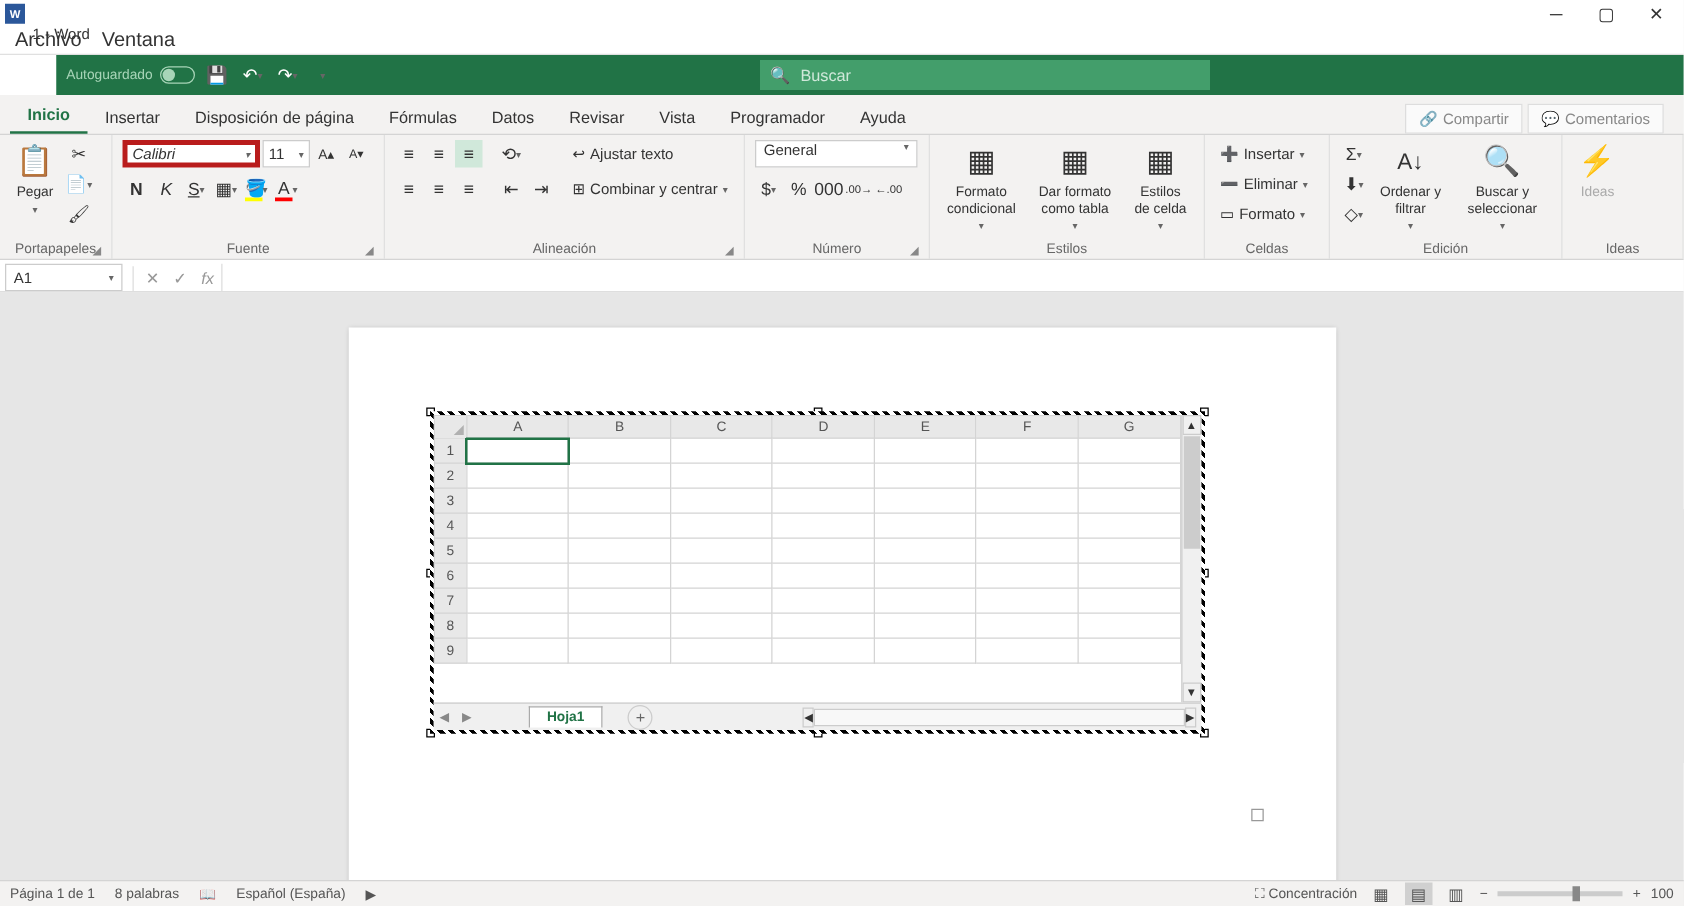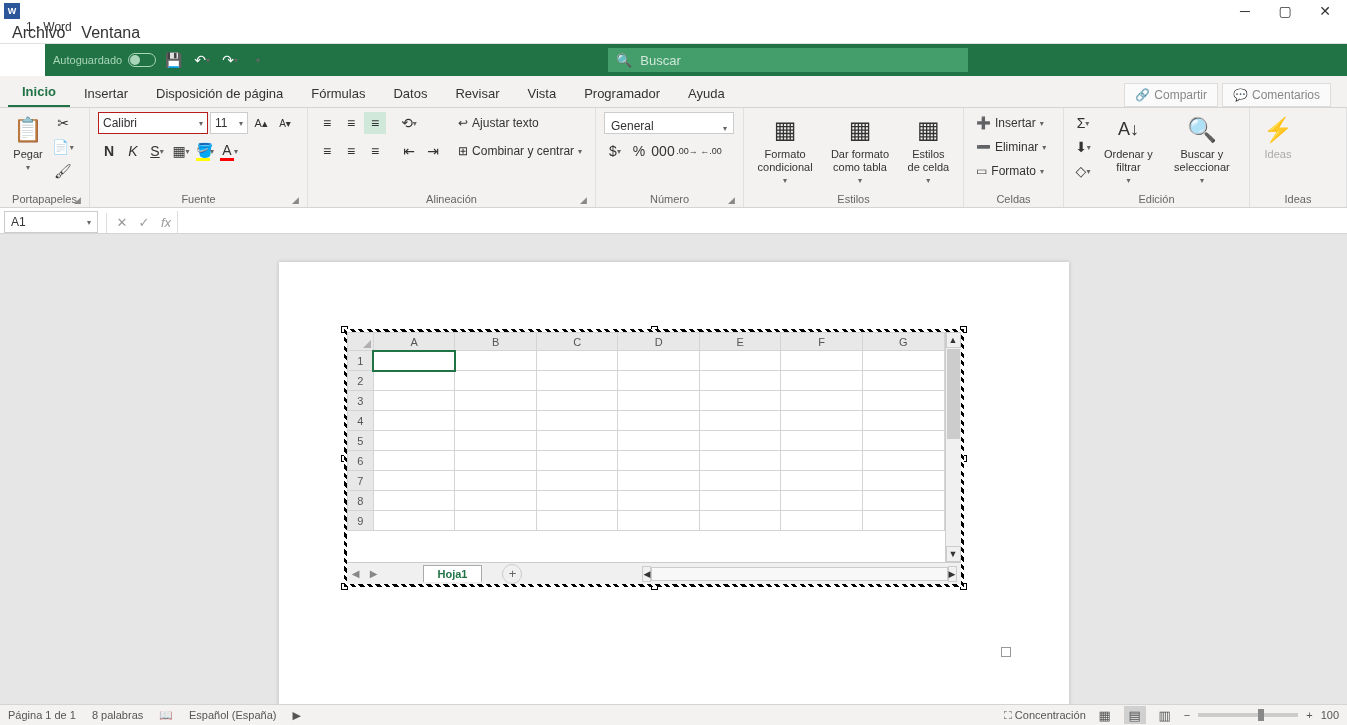--- a/index.html
+++ b/index.html
@@ -35,24 +35,24 @@
 .ribbon { height: 100px; background: #f3f2f1; display: flex; border-bottom: 1px solid #d4d4d4; }
 .group { border-right: 1px solid #e0e0e0; padding: 4px 8px 0 8px; display: flex; flex-direction: column; justify-content: space-between; }
 .group-body { display: flex; gap: 4px; align-items: flex-start; flex: 1; }
 .group-label { text-align: center; font-size: 11px; color: #666; padding: 2px 0; position: relative; }
 .group-label .launcher { position: absolute; right: 0; bottom: 2px; font-size: 9px; color: #888; }
 .big-btn { display: flex; flex-direction: column; align-items: center; gap: 2px; padding: 2px 4px; font-size: 11px; text-align: center; line-height: 1.2; }
 .big-icon { width: 32px; height: 32px; display: flex; align-items: center; justify-content: center; font-size: 24px; }
 .small-col { display: flex; flex-direction: column; gap: 2px; }
 .small-btn { width: 22px; height: 22px; display: flex; align-items: center; justify-content: center; font-size: 14px; }
 .row { display: flex; gap: 2px; align-items: center; }
-.font-name { width: 110px; height: 22px; border: 1px solid #b91c1c; background: #fff; font-size: 12px; padding: 0 4px; display: flex; align-items: center; justify-content: space-between; }
+.font-name { width: 110px; height: 22px; border: 4px solid #b91c1c; background: #fff; font-size: 12px; padding: 0 4px; display: flex; align-items: center; justify-content: space-between; font-style: italic; }
 .font-size { width: 38px; height: 22px; border: 1px solid #ccc; background: #fff; font-size: 12px; padding: 0 4px; display: flex; align-items: center; justify-content: space-between; }
 .dd { font-size: 8px; color: #666; }
-.num-format { width: 130px; height: 22px; border: 1px solid #ccc; background: #fff; font-size: 12px; padding: 0 6px; display: flex; align-items: flex-end; justify-content: space-between; }
+.num-format { width: 130px; height: 22px; border: 1px solid #ccc; background: #fff; font-size: 12px; padding: 0 6px; display: flex; align-items: flex-start; justify-content: space-between; }
 .wide-btn { height: 22px; display: flex; align-items: center; gap: 4px; padding: 0 4px; font-size: 12px; }
 .color-underline { border-bottom: 3px solid; padding-bottom: 0px; display: inline-block; width: 14px; text-align: center; }
 
 
 .formula-bar { height: 26px; background: #fff; border-bottom: 1px solid #d4d4d4; display: flex; align-items: flex-end; }
 .name-box { width: 94px; height: 22px; border: 1px solid #ccc; margin: 0 4px; padding: 0 6px; font-size: 12px; display: flex; align-items: center; justify-content: space-between; background: #fff; }
 .fb-sep { width: 1px; height: 20px; background: #ddd; margin: 0 4px; }
 .fb-icon { width: 22px; height: 22px; display: flex; align-items: center; justify-content: center; color: #999; font-size: 13px; }
 .formula-input { flex: 1; height: 22px; border-left: 1px solid #ddd; }
 

